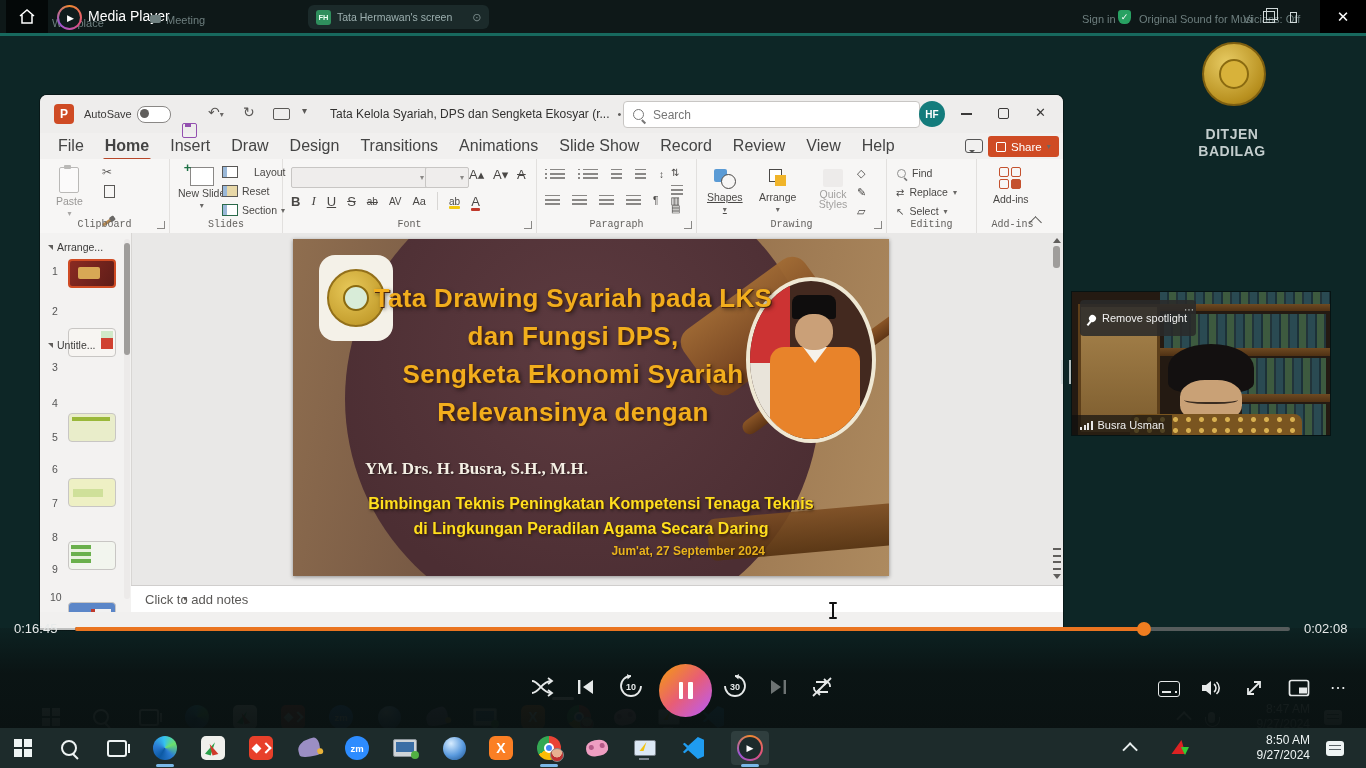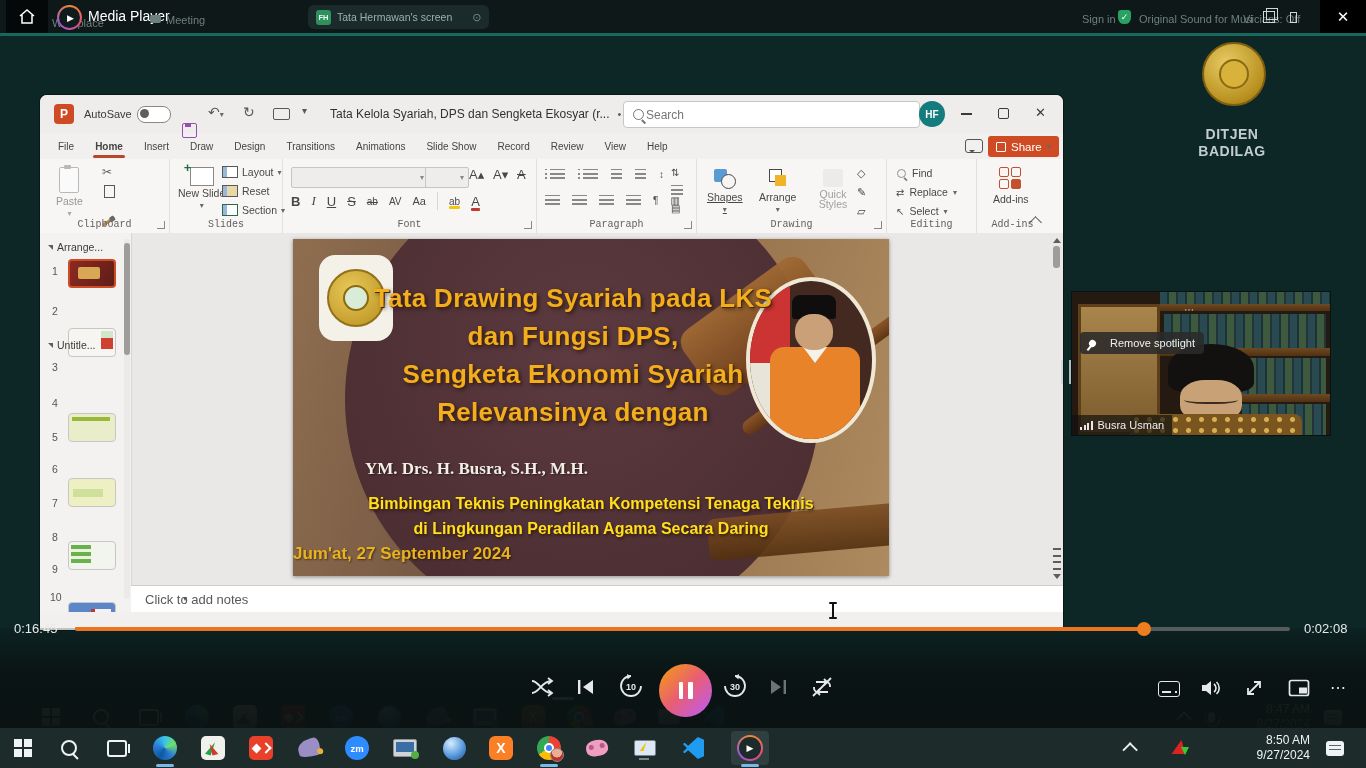--- a/index.html
+++ b/index.html
@@ -36,29 +36,29 @@
          display:flex;align-items:center;justify-content:center;}
   .tb-text{font-size:11px;color:#3b3a39;}
   .toggle{width:32px;height:15px;border:1px solid #8a8886;border-radius:8px;background:#fff;position:relative;}
   .toggle::before{content:"";position:absolute;left:2px;top:2px;width:9px;height:9px;border-radius:50%;background:#605e5c;}
   .floppy{width:13px;height:13px;border:1.6px solid #9350b0;border-radius:2px;position:relative;}
   .floppy::before{content:"";position:absolute;left:2px;top:-1px;width:6px;height:4px;background:#9350b0;}
   .qat{font-size:14px;color:#5a5856;}
   .doc-title{font-size:12px;color:#323130;}
   .saved{font-size:11px;color:#605e5c;}
   .searchbox{width:277px;height:25px;background:#fff;border:1px solid #c8c6c4;border-radius:4px;
-             display:flex;align-items:center;gap:0;padding:0 9px;}
+             display:flex;align-items:center;gap:7px;padding:0 9px;}
   .searchbox input{border:none;outline:none;font-size:12px;color:#605e5c;width:220px;background:transparent;font-family:"Liberation Sans",sans-serif;}
   .mag{width:9px;height:9px;border:1.5px solid #777;border-radius:50%;position:relative;flex:none;}
   .mag::after{content:"";position:absolute;width:5px;height:1.5px;background:#777;left:8px;top:9px;transform:rotate(45deg);transform-origin:left;}
   .hf{width:26px;height:26px;border-radius:50%;background:#147c7c;color:#fff;font-size:10px;font-weight:bold;
       display:flex;align-items:center;justify-content:center;}
   .wbtn{color:#3b3a39;font-size:13px;}
   .ppt-tabs{left:0;top:38px;width:1023px;height:26px;display:flex;align-items:center;gap:21px;padding-left:18px;box-sizing:border-box;}
-  .ptab{font-size:10px;color:#444;white-space:nowrap;}
+  .ptab{font-size:16px;color:#444;white-space:nowrap;}
   .ptab.active{font-weight:bold;position:relative;}
   .ptab.active::after{content:"";position:absolute;left:-2px;right:-2px;bottom:-6px;height:3px;background:#b7472a;border-radius:2px;}
   .comment-ic{width:16px;height:12px;border:1.4px solid #555;border-radius:3px;position:relative;}
   .comment-ic::after{content:"";position:absolute;left:3px;bottom:-4px;border:3px solid transparent;border-top-color:#555;}
   .sharebtn{height:21px;background:#cf4b24;border-radius:3px;color:#fff;font-size:11.5px;display:flex;align-items:center;gap:5px;padding:0 8px;}
   .sharebtn .bx{width:8px;height:8px;border:1.2px solid #fff;border-radius:1px;}
   
   .ribbon{left:0;top:64px;width:1023px;height:74px;background:#f7f6f5;border-bottom:1px solid #d8d6d4;display:flex;}
   .rgroup{position:relative;border-right:1px solid #e2e0de;height:74px;box-sizing:border-box;flex:none;}
   .glabel{position:absolute;bottom:3px;left:0;right:0;text-align:center;font-size:10px;color:#63615e;font-family:Liberation Mono, monospace;}
@@ -128,21 +128,21 @@
   .flag-red{position:absolute;left:0;top:0;width:40px;height:52%;background:#c33;}
   .flag-white{position:absolute;left:0;top:52%;width:40px;height:48%;background:#e9e4da;}
   .peci{position:absolute;left:42px;top:14px;width:44px;height:24px;background:#0f0d0d;border-radius:8px 8px 3px 3px;}
   .face{position:absolute;left:45px;top:33px;width:38px;height:36px;background:#caa078;border-radius:46%;}
   .robe{position:absolute;left:20px;top:66px;width:90px;height:95px;background:#e8832a;border-radius:14px 14px 0 0;}
   .collar{position:absolute;left:53px;top:66px;width:0;height:0;border-left:12px solid transparent;border-right:12px solid transparent;border-top:16px solid #f5f2ea;}
   .s-title{position:absolute;left:40px;top:40px;width:480px;text-align:center;font-weight:bold;font-size:26px;line-height:38px;
            color:#f2ae1d;text-shadow:1px 1px 0 #4a240e,2px 2px 4px rgba(0,0,0,.55);letter-spacing:.3px;}
   .s-speaker{position:absolute;left:72px;top:220px;font-family:"Liberation Serif",serif;font-weight:bold;font-size:17px;color:#f4efe4;text-shadow:1px 1px 2px rgba(0,0,0,.5);}
   .s-event{position:absolute;left:0;width:596px;text-align:center;font-weight:bold;font-size:16px;color:#ffdf1e;text-shadow:1px 1px 0 #4a2a0e,1px 2px 3px rgba(0,0,0,.5);}
-  .s-date{position:absolute;left:0;top:305px;width:528px;text-align:left;font-weight:bold;font-size:17px;color:#eab31c;text-shadow:1px 1px 2px rgba(0,0,0,.5);}
+  .s-date{position:absolute;left:0;top:305px;width:472px;text-align:right;font-weight:bold;font-size:12px;color:#eab31c;text-shadow:1px 1px 2px rgba(0,0,0,.5);}
   .vscroll{left:1012px;top:2px;width:9px;height:375px;}
   .varrow{width:0;height:0;border-left:4px solid transparent;border-right:4px solid transparent;margin:3px auto;}
   .va-up{border-bottom:5px solid #605e5c;}
   .va-dn{border-top:5px solid #605e5c;}
   .vthumb{width:7px;height:22px;background:#9f9d9b;border-radius:3px;margin:2px auto;}
   .dblchv{width:8px;height:5px;margin:4px auto;border-bottom:2px solid #605e5c;border-top:2px solid #605e5c;}
   .notes{left:91px;top:352px;width:932px;height:27px;background:#fff;border-top:1px solid #d0cecd;display:flex;align-items:center;}
   .notes-text{font-size:13px;color:#5a5856;margin-left:14px;}
   
   .bad-circle{width:60px;height:60px;border-radius:50%;background:radial-gradient(circle at 38% 32%,#e7cb63,#b8901f 70%,#8f6c12);
@@ -151,22 +151,22 @@
   .bad-text{color:#c3cdcd;font-weight:bold;font-size:14px;letter-spacing:.5px;text-align:center;width:72px;}
   .webcam{left:1072px;top:259px;width:258px;height:143px;background:#241a12;overflow:hidden;box-shadow:0 0 0 1px rgba(0,0,0,.5);}
   .shelf{position:absolute;background:repeating-linear-gradient(90deg,#2a4a52 0 7px,#1c3138 7px 9px,#3d5a3f 9px 16px,#22343a 16px 18px);}
   .wood{position:absolute;background:linear-gradient(#6e4a22,#4f3114);}
   .wardrobe{position:absolute;left:6px;top:12px;width:82px;height:131px;background:linear-gradient(#a9854d,#7c5c2e);border:3px solid #5d3f1a;box-sizing:border-box;}
   .hair{position:absolute;left:96px;top:52px;width:86px;height:48px;background:#131010;border-radius:50% 50% 20% 20%;}
   .face2{position:absolute;left:108px;top:88px;width:62px;height:42px;background:#c9a176;border-radius:40%;}
   .glasses{position:absolute;left:112px;top:102px;width:54px;height:8px;border-bottom:2px solid #3a2c20;border-radius:40%;}
   .batik{position:absolute;left:58px;top:122px;width:172px;height:21px;
          background:radial-gradient(circle,#d8b050 2px,#7a5520 3px);background-size:13px 11px;border-radius:8px 8px 0 0;}
-  .spot-pill{position:absolute;left:8px;top:8px;height:22px;background:rgba(42,42,42,.88);border-radius:4px;color:#f0f0f0;
-             font-size:11px;display:flex;align-items:center;gap:14px;padding:0 9px;margin-top:32px;}
+  .spot-pill{position:absolute;left:8px;top:8px;height:36px;background:rgba(42,42,42,.88);border-radius:4px;color:#f0f0f0;
+             font-size:11px;display:flex;align-items:center;gap:6px;padding:0 9px;}
   .pin{width:7px;height:7px;border-radius:50%;background:#fff;position:relative;transform:rotate(40deg);}
   .pin::after{content:"";position:absolute;left:3px;top:6px;width:1.5px;height:6px;background:#fff;}
   .cam-dots{position:absolute;left:112px;top:12px;color:#cfd8d8;font-size:10px;letter-spacing:1px;}
   .name-tag{position:absolute;left:0;bottom:0;height:20px;background:rgba(15,15,15,.68);display:flex;align-items:center;gap:5px;
             padding:0 8px;color:#f0f0f0;font-size:11px;}
   .bars{display:flex;align-items:flex-end;gap:1.5px;}
   .bars span{width:2px;background:#e8e8e8;}
   .handle{left:1061px;top:327px;width:6px;height:24px;border-left:2px solid #cfd8d8;border-right:2px solid #cfd8d8;opacity:.85;}
   
   .player-grad{left:0;top:628px;width:1366px;height:100px;z-index:2;
@@ -322,21 +322,21 @@
           <div class="abs brush-ic" style="left:62px;top:49px;"></div>
           <div class="glabel">Clipboard</div>
           <div class="launcher"></div>
         </div>
         <div class="rgroup" style="width:113px;">
           <div class="bigbtn" style="left:8px;top:8px;">
             <span class="newslide-ic"></span>
             <span style="text-align:center;line-height:11px;">New Slide</span>
               <span class="chv">▾</span>
           </div>
-          <div class="abs" style="left:52px;top:7px;display:flex;gap:4px;align-items:center;">
+          <div class="abs" style="left:52px;top:7px;display:flex;gap:16px;align-items:center;">
             <span class="lay-ic"></span>
               <span class="rlbl">Layout</span>
               <span class="chv">▾</span>
           </div>
           <div class="abs" style="left:52px;top:26px;display:flex;gap:4px;align-items:center;">
             <span class="lay-ic" style="background:#e8d8a8;"></span>
               <span class="rlbl">Reset</span>
           </div>
           <div class="abs" style="left:52px;top:45px;display:flex;gap:4px;align-items:center;">
             <span class="lay-ic" style="border-color:#2a6a4a;"></span>

